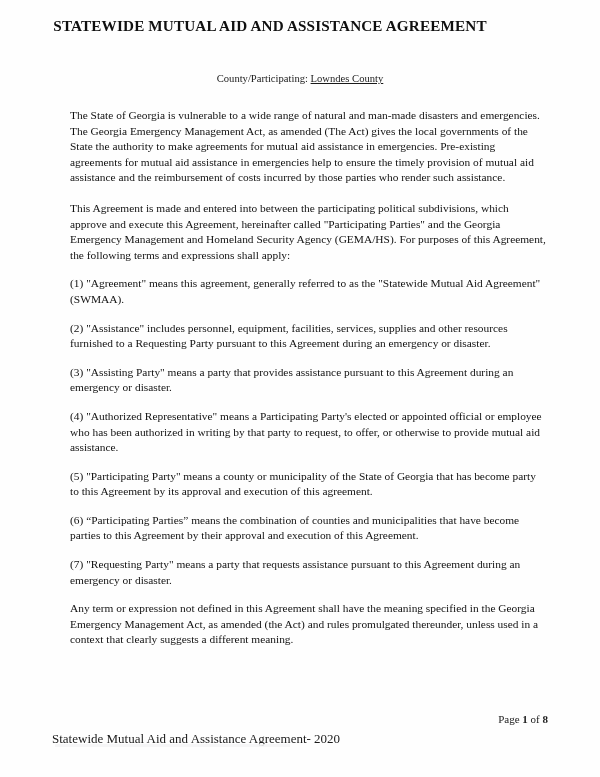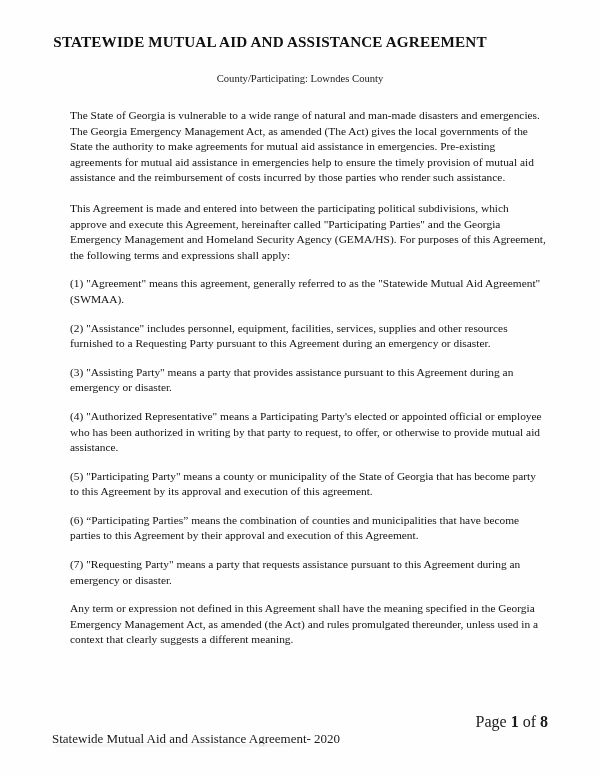--- a/index.html
+++ b/index.html
@@ -17,39 +17,40 @@
   }
   .page {
     position: relative;
     width: 600px;
     height: 777px;
     background: #fefefe;
     box-sizing: border-box;
   }
   .doc-title {
     position: absolute;
-    top: 33px;
+    top: 17px;
     left: 0;
     width: 540px;
     text-align: center;
     font-size: 15.2px;
     font-weight: bold;
     letter-spacing: 0.15px;
     color: #101010;
   }
   .subtitle-line {
     position: absolute;
     top: 73px;
     left: 0;
     width: 600px;
     text-align: center;
     font-size: 10.6px;
     color: #1a1a1a;
   }
   .subtitle-value {
+    text-decoration: underline;
   }
   .body-block {
     position: absolute;
     left: 58px;
     top: 108px;
     width: 488px;
   }
   p.para {
     margin: 0 0 13px 12px;
     font-size: 11.4px;
@@ -70,21 +71,21 @@
   .article-heading span {
     text-decoration: underline;
   }
   .article-heading .line {
     display: block;
   }
   .footer-pageno {
     position: absolute;
     right: 52px;
     top: 713px;
-    font-size: 16px;
+    font-size: 11px;
     color: #1a1a1a;
   }
   .footer-pageno b {
     font-weight: bold;
   }
   .footer-doc {
     position: absolute;
     left: 52px;
     top: 731px;
     font-size: 13px;

